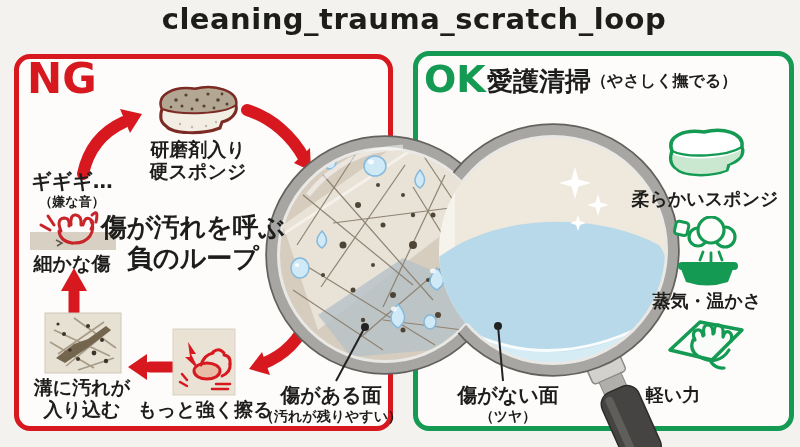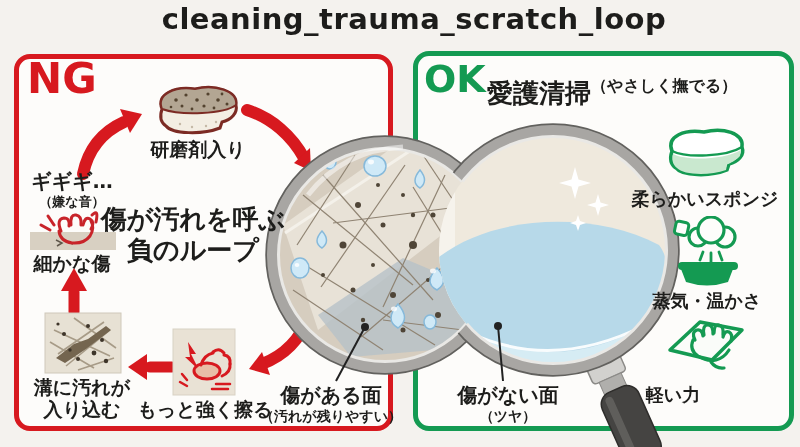--- a/index.html
+++ b/index.html
@@ -11,32 +11,32 @@
     padding-left:28px;
   }
   #title{position:absolute;top:2px;left:0;width:100%;text-align:center;
     font-size:29px;font-weight:800;letter-spacing:.5px}
   .panel{position:absolute;background:#fdfcfa;border-radius:16px;box-sizing:border-box;z-index:1}
   #ng-panel{left:14px;top:54px;width:379px;height:377px;border:5px solid var(--ng-red,#d7191f)}
   #ok-panel{left:413px;top:51px;width:381px;height:380px;border:5px solid var(--ok-green,#149a52)}
   .big-tag{position:absolute;font-weight:800;line-height:1;z-index:5}
   #ng-tag{left:27px;top:58px;font-size:42px;color:var(--ng-red,#d7191f)}
   #ok-tag{left:424px;top:60px;font-size:38px;color:var(--ok-green,#149a52)}
-  #ok-heading{position:absolute;left:487px;top:76px;display:flex;align-items:flex-start;font-weight:800;z-index:5}
+  #ok-heading{position:absolute;left:487px;top:64px;display:flex;align-items:center;font-weight:800;z-index:5}
   #ok-heading .main{font-size:26px}
   #ok-heading .sub{font-size:16px}
   .lbl{position:absolute;font-weight:800;text-align:center;line-height:1.18;z-index:5}
   .icon{position:absolute;z-index:5}
   #hard-sponge-icon{left:152px;top:82px}
   #hard-sponge-label{left:128px;top:138px;width:140px;font-size:19px}
   #noise-label{left:20px;top:170px;width:104px;font-size:20px}
   #noise-note{left:20px;top:194px;width:104px;font-size:13px}
   #scratch-hand-icon{left:28px;top:208px}
   #fine-label{left:16px;top:252px;width:112px;font-size:19px}
-  #loop-caption{left:88px;top:204px;width:210px;font-size:26px;line-height:1.2}
+  #loop-caption{left:88px;top:212px;width:210px;font-size:26px;line-height:1.2}
   #groove-icon{left:44px;top:312px}
   #groove-label{left:16px;top:376px;width:132px;font-size:19px}
   #scrub-icon{left:172px;top:328px}
   #scrub-label{left:130px;top:398px;width:150px;font-size:19px}
   #surface-a{left:256px;top:384px;width:150px}
   #surface-b{left:436px;top:384px;width:144px}
   .surf-main{font-size:20px}
   .surf-note{font-size:14px}
   #ok-sponge-icon{left:662px;top:124px}
   #ok-item-label-0{left:630px;top:188px;width:150px;font-size:18px}
@@ -110,20 +110,21 @@
     </g>
     <g fill="#c4b9a5">
       <circle cx="28" cy="42" r="1.2"></circle>
         <circle cx="40" cy="45" r="1.2"></circle>
         <circle cx="54" cy="44" r="1.2"></circle>
         <circle cx="64" cy="40" r="1.2"></circle>
     </g>
   </svg>
   <div id="hard-sponge-label" class="lbl">
     <div>研磨剤入り</div>
+    <div>硬スポンジ</div>
   </div>
 
   <div id="noise-label" class="lbl">ギギギ…</div>
   <div id="noise-note" class="lbl">（嫌な音）</div>
 
   <svg id="scratch-hand-icon" class="icon" width="90" height="46" viewBox="0 0 90 46">
     <rect x="2" y="24" width="86" height="18" fill="#d8d0c2"></rect>
     <path d="M28,32 l6,3 -5,3 M40,34 l5,2" stroke="#5f564a" stroke-width="1.5" fill="none"></path>
     <g stroke="#c8242a" fill="none" stroke-linecap="round">
       <path d="M20,8 l6,9" stroke-width="3"></path>

